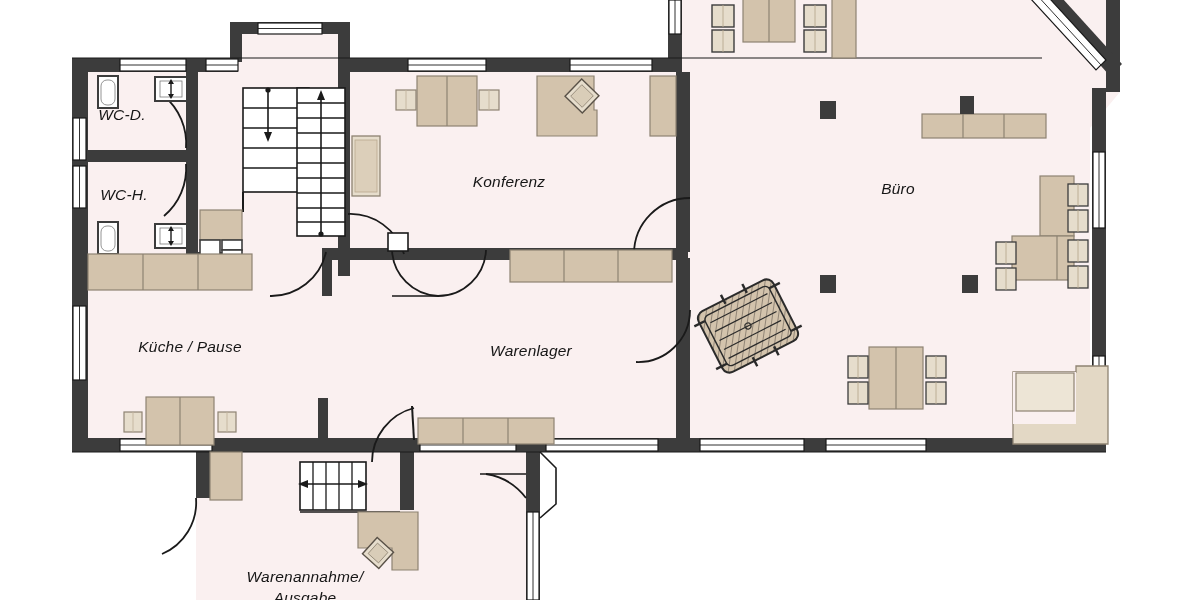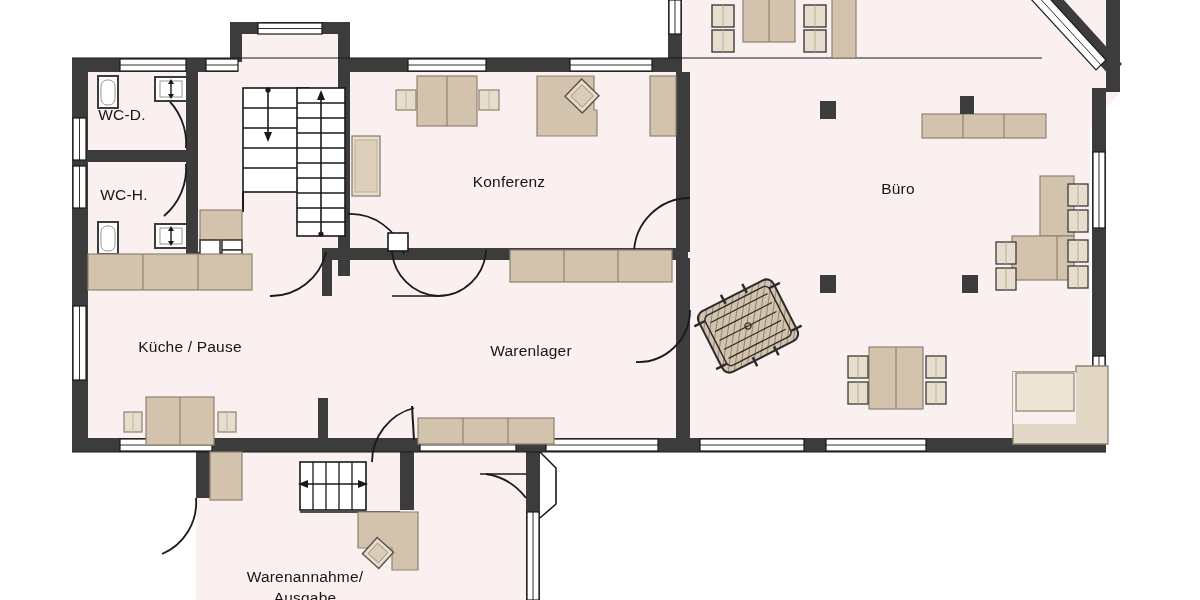--- a/index.html
+++ b/index.html
@@ -12,20 +12,21 @@
     width: 1200px;
     height: 600px;
     overflow: hidden;
     font-family: "Liberation Sans", sans-serif;
   }
   #plan-root {
     position: relative;
     width: 1200px;
     height: 600px;
     background: #a3a3a3;
+    font-style: italic;
   }
   svg#floorplan {
     display: block;
     width: 1200px;
     height: 600px;
   }
   .room-label {
     font-family: "Liberation Sans", sans-serif;
     font-size: 15.5px;
     fill: #161616;

